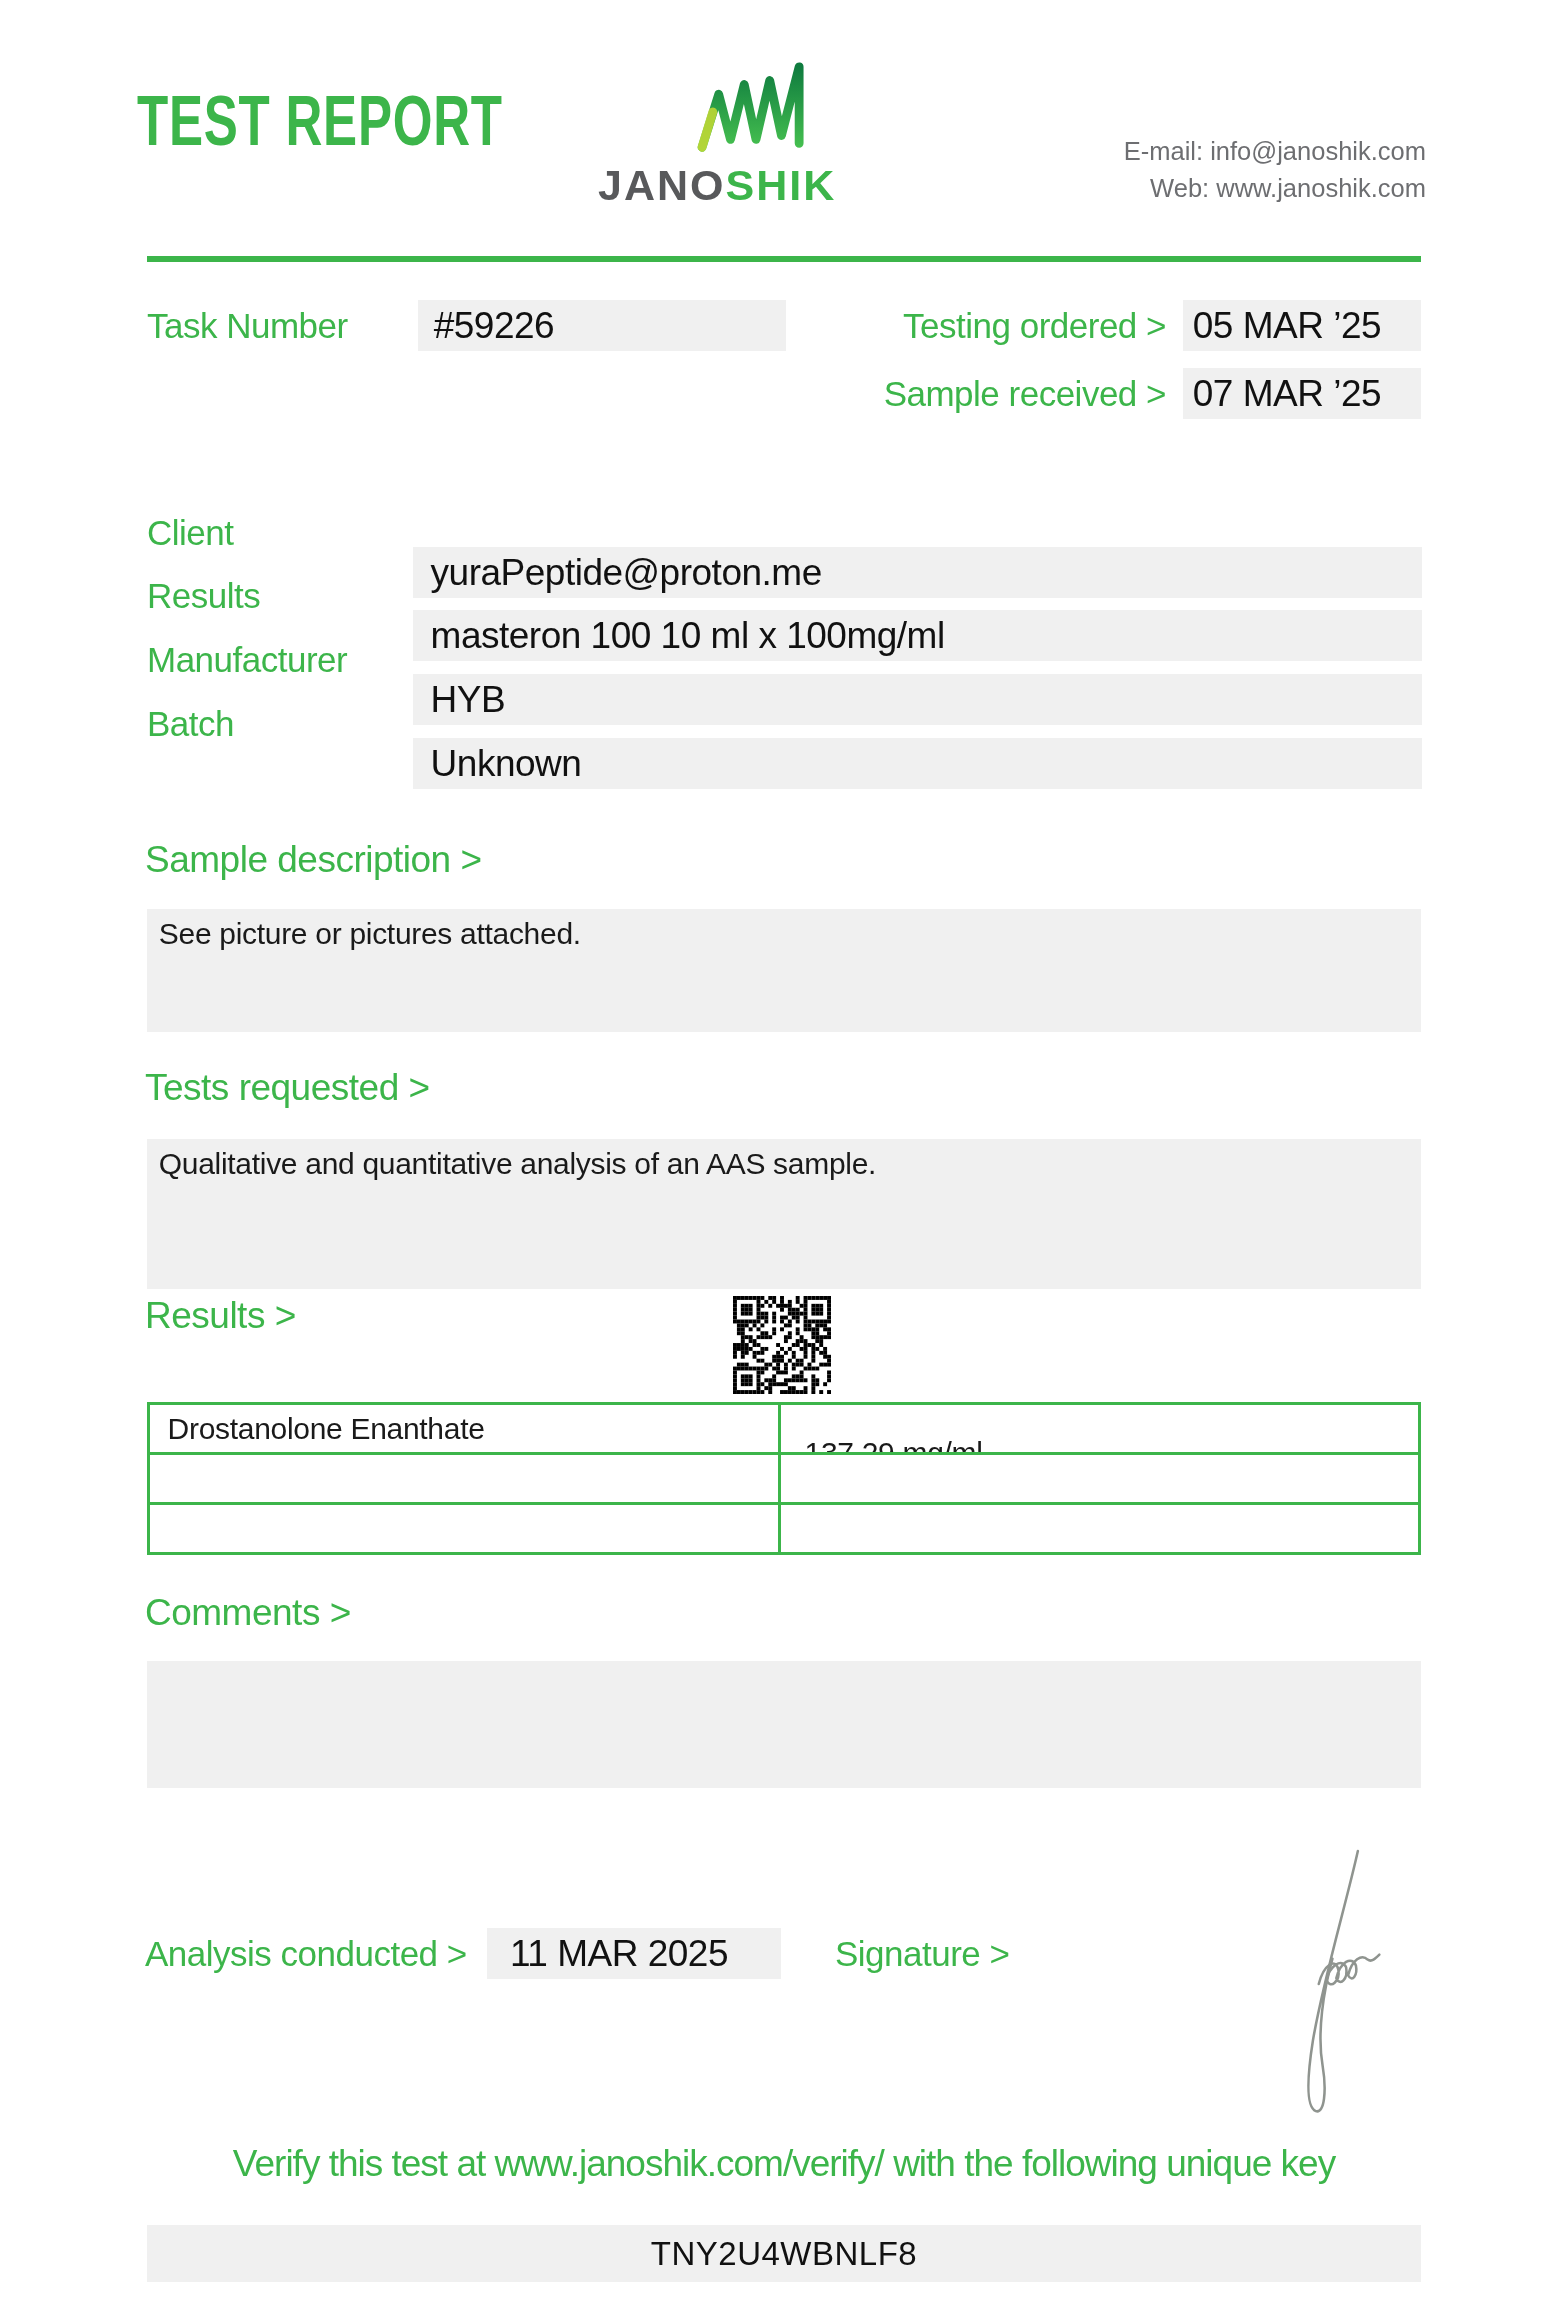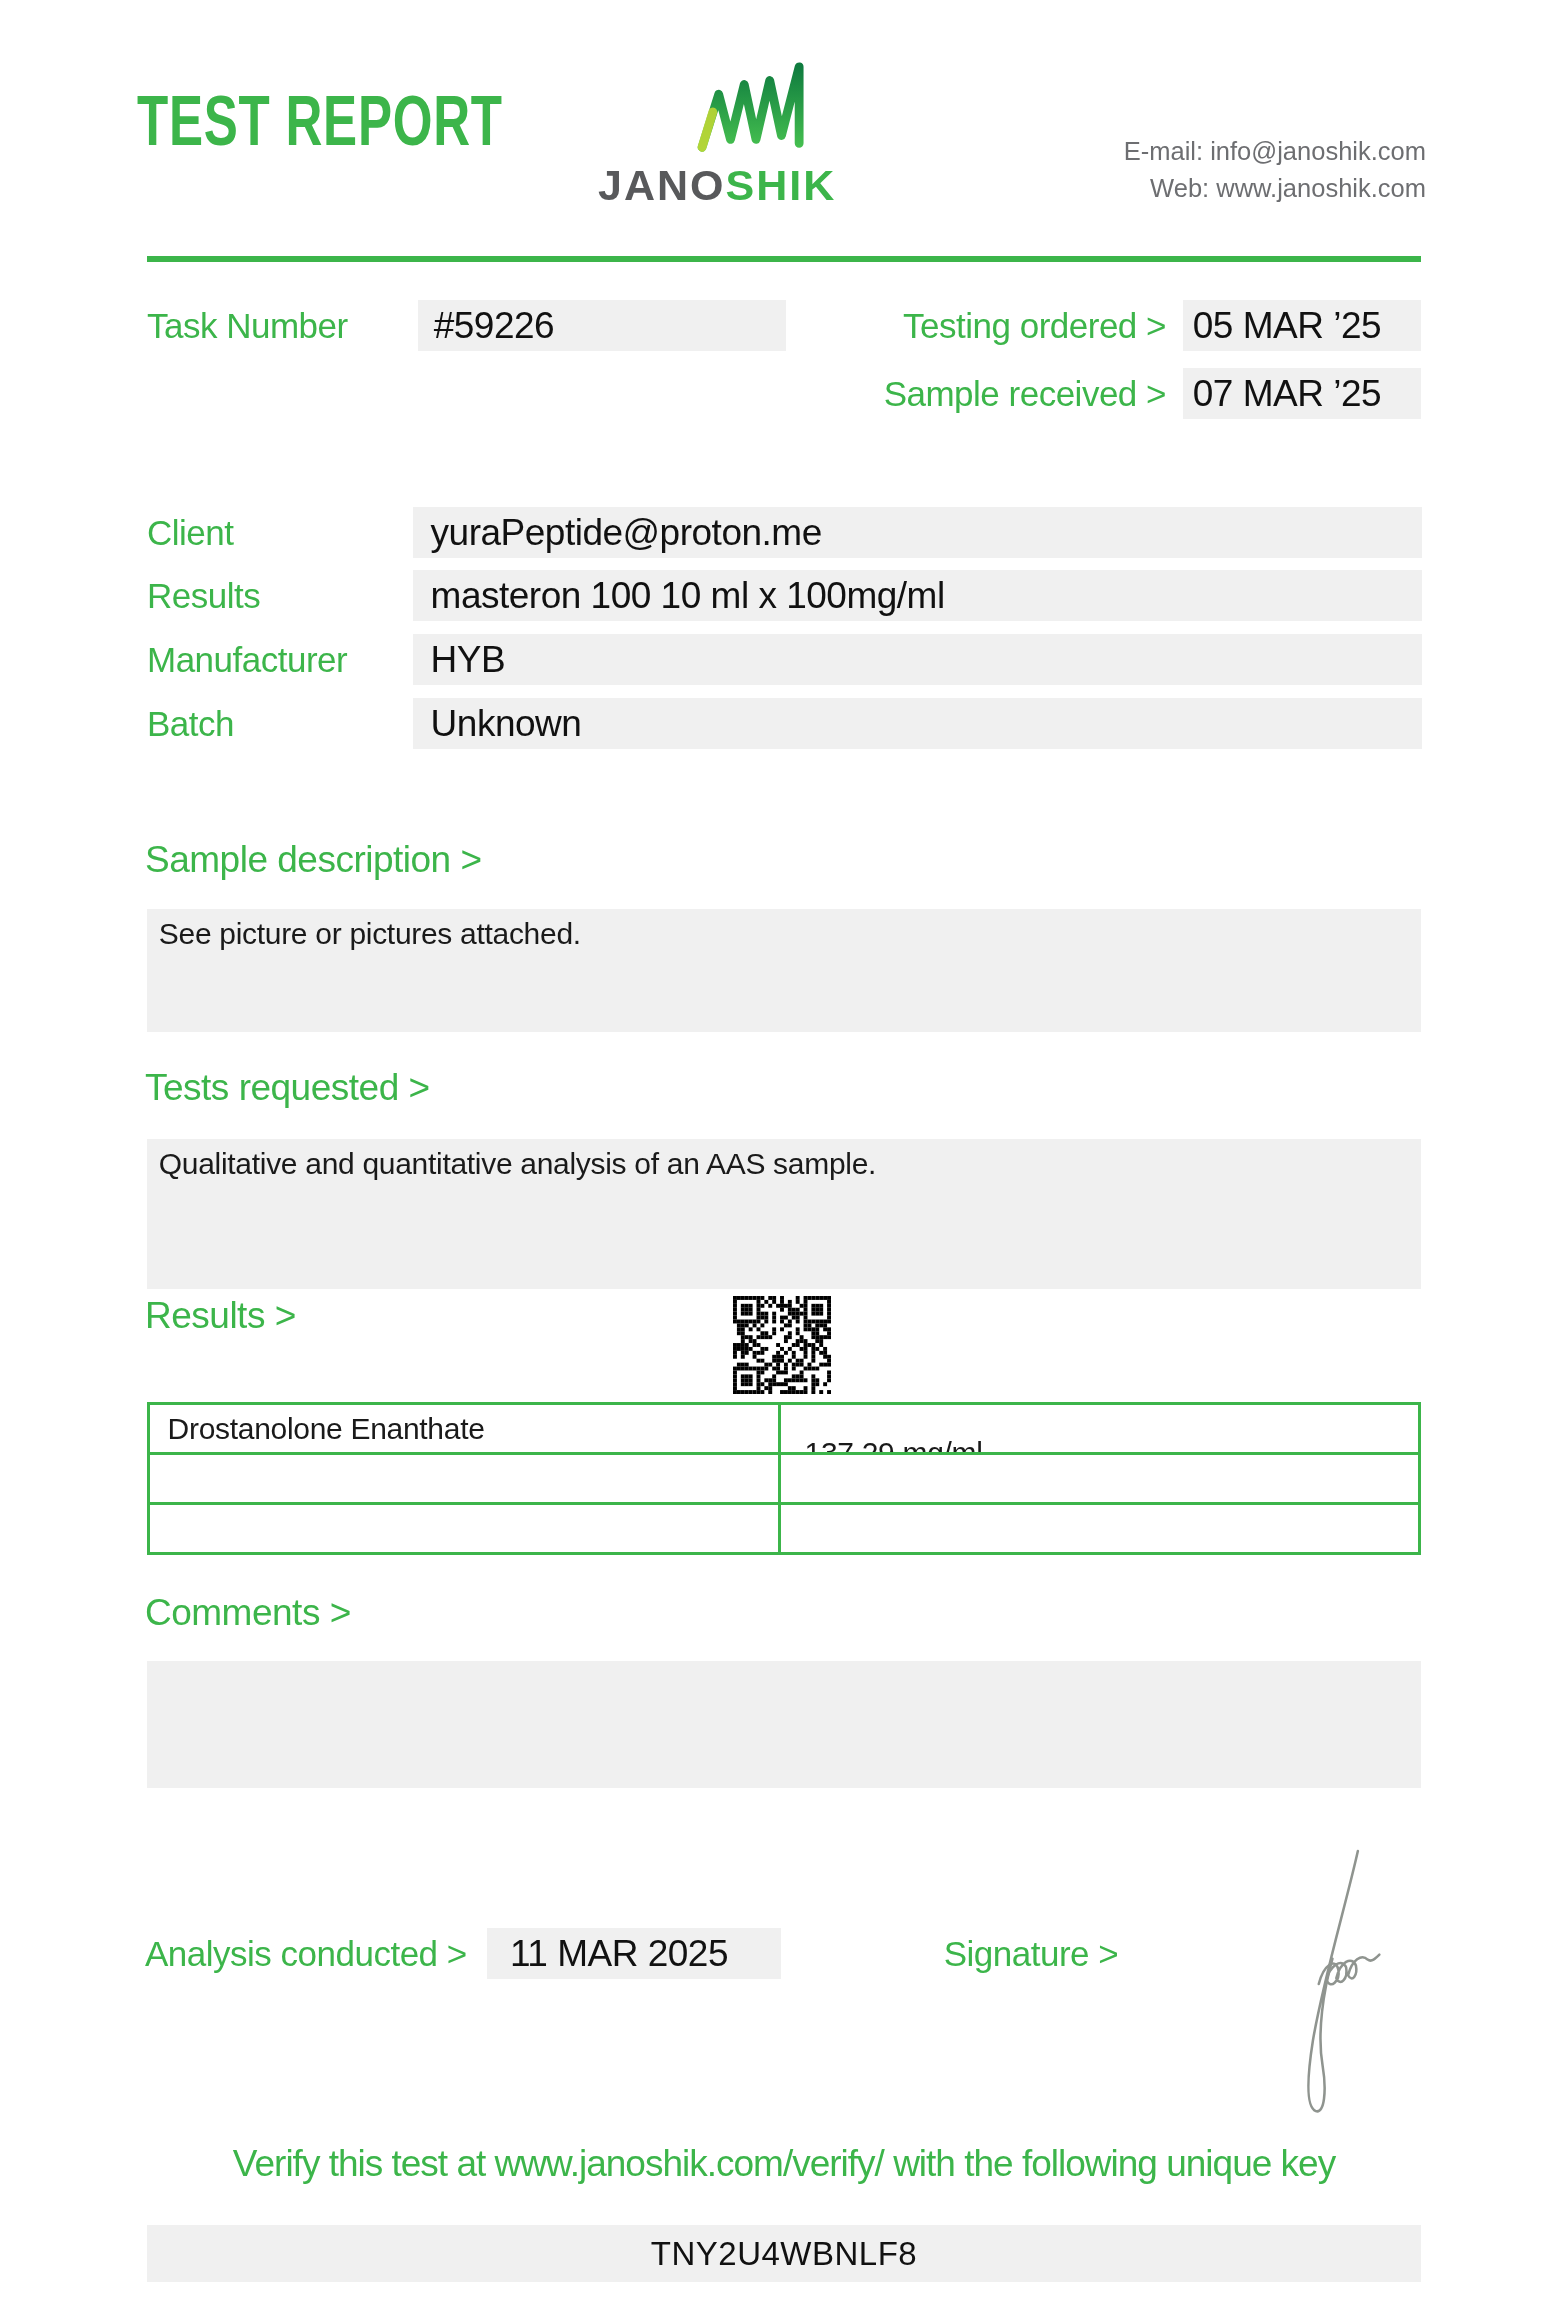--- a/index.html
+++ b/index.html
@@ -28,21 +28,21 @@
   
   .task-label{left:147px;top:300px;line-height:51px;}
   .task-box{left:418px;top:300px;width:368px;height:51px;line-height:51px;padding-left:15.7px;box-sizing:border-box;}
   .ordered-label{left:0;top:300px;width:1166px;text-align:right;line-height:51px;}
   .ordered-box{left:1183px;top:300px;width:238px;height:51px;line-height:51px;padding-left:9.8px;box-sizing:border-box;}
   .received-label{left:0;top:368px;width:1166px;text-align:right;line-height:51px;}
   .received-box{left:1183px;top:368px;width:238px;height:51px;line-height:51px;padding-left:9.8px;box-sizing:border-box;}
 
   
   .drow-label{left:147px;width:265px;line-height:51px;}
-  .drow-box{left:413px;width:1009px;height:51px;line-height:51px;padding-left:17.6px;box-sizing:border-box;}
+  .drow-box{left:413px;width:1009px;height:51px;line-height:51px;padding-left:17.6px;box-sizing:border-box;margin-top:40px;}
 
   
   .sec-desc-h{left:145px;top:839px;}
   .sec-desc-b{left:147px;top:909px;width:1274px;height:123px;padding:7.8px 11.8px;box-sizing:border-box;}
   .sec-tests-h{left:145px;top:1067px;}
   .sec-tests-b{left:147px;top:1139px;width:1274px;height:150px;padding:7.8px 11.8px;box-sizing:border-box;}
   .sec-results-h{left:145px;top:1295px;}
   .qr{left:733px;top:1296px;}
 
   
@@ -52,21 +52,21 @@
   .rcell{line-height:47px;font-size:30px;letter-spacing:-0.3px;white-space:nowrap;overflow:hidden;}
   .rcell.c1{width:631px;border-right:3.9px solid #3cb54a;padding-left:17.6px;box-sizing:border-box;}
   .rcell.c2{flex:1;padding-left:23.5px;margin-top:24px;}
 
   .sec-comments-h{left:145px;top:1592px;}
   .sec-comments-b{left:147px;top:1661px;width:1274px;height:127px;padding:7.8px 11.8px;box-sizing:border-box;}
 
   
   .analysis-label{left:145px;top:1928px;line-height:51px;}
   .analysis-box{left:487px;top:1928px;width:294px;height:51px;line-height:51px;padding-left:23px;box-sizing:border-box;}
-  .signature-label{left:835px;top:1928px;width:392px;text-align:center;line-height:51px;}
+  .signature-label{left:835px;top:1928px;width:392px;text-align:left;line-height:51px;}
   .signature-svg{left:1264px;top:1843px;}
   .verify{left:147px;top:2143px;width:1274px;text-align:center;color:#3cb54a;font-size:37px;
           letter-spacing:-1px;white-space:nowrap;}
   .key-box{left:147px;top:2225px;width:1274px;height:57px;line-height:57px;text-align:center;
            font-size:33px;color:#111;letter-spacing:0.5px;}
 </style>
 </head>
 <body>
 
 <div class="page">

